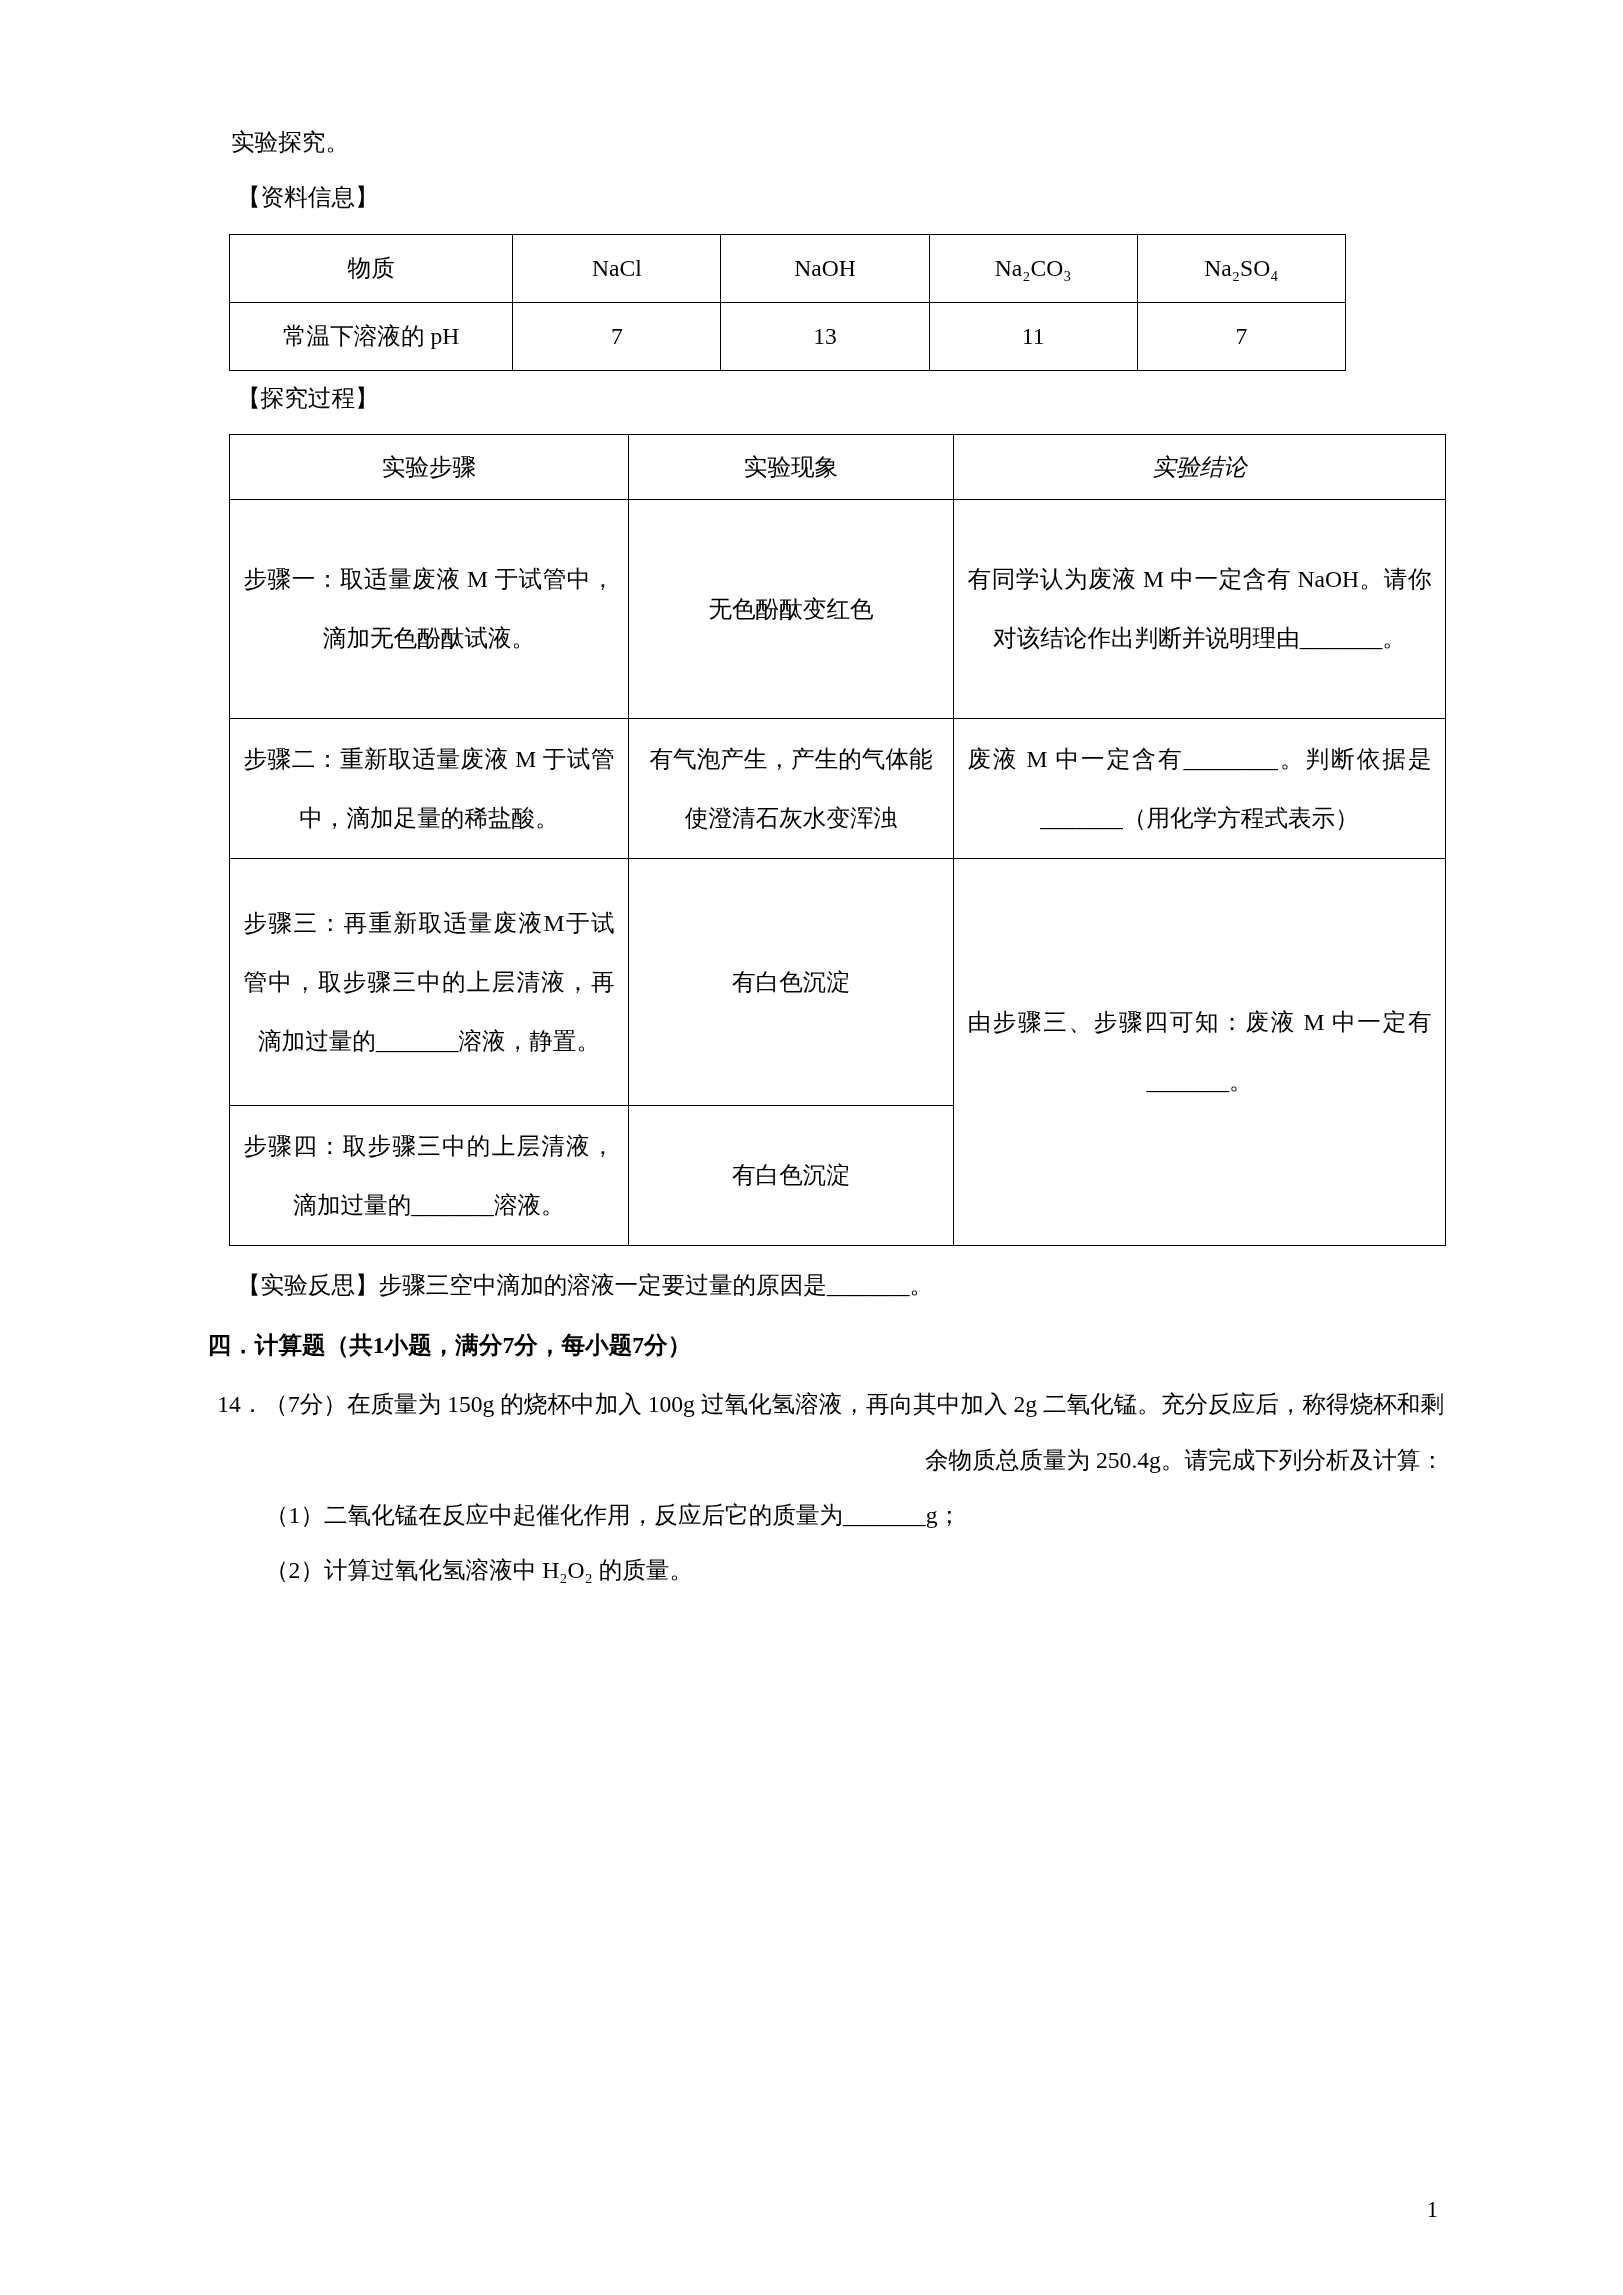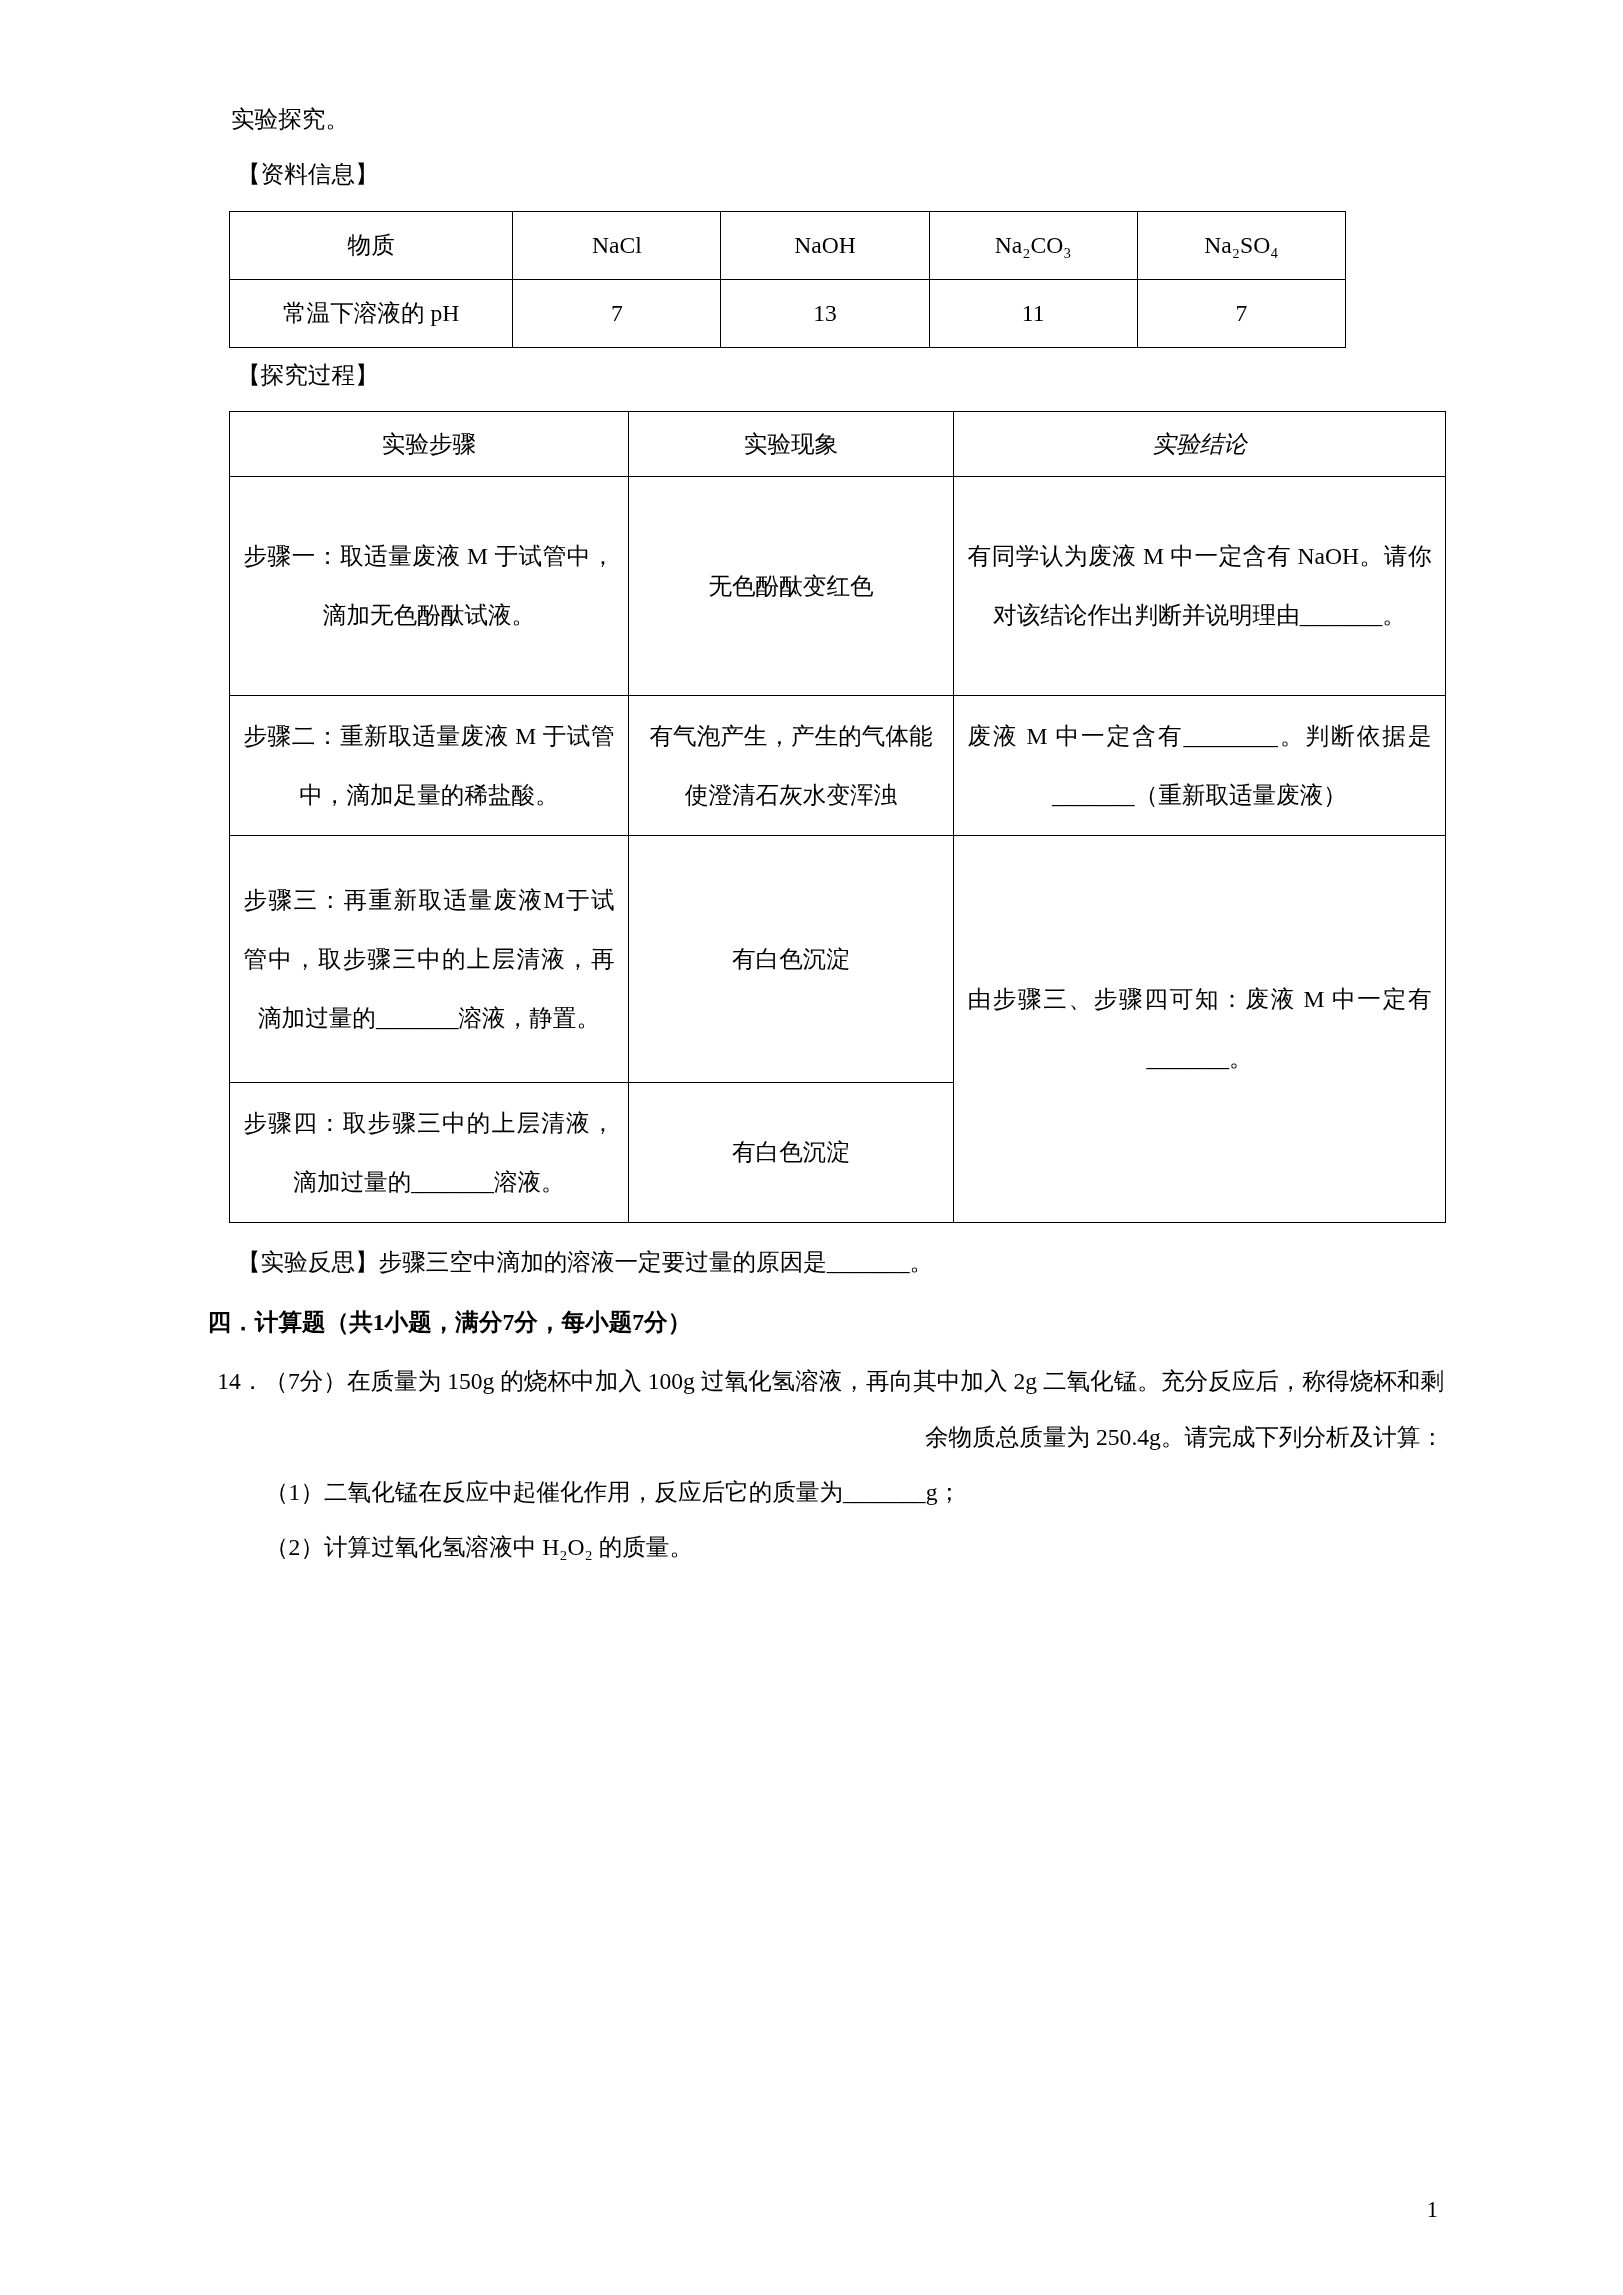--- a/index.html
+++ b/index.html
@@ -4,21 +4,21 @@
 <style>
   html, body { margin: 0; padding: 0; background: #ffffff; }
   body {
     width: 1623px; height: 2295px; position: relative;
     color: #000000;
     font-family: "Liberation Serif", "DejaVu Serif", serif;
     font-size: 23.6px;
     overflow: hidden;
   }
   .page { position: absolute; inset: 0; background: #ffffff; }
-  .content { padding: 92px 179px 0 202px; }
+  .content { padding: 115px 179px 0 202px; }
   p { margin: 0; }
   .body-text  { margin-left: 29px; line-height: 2.35; }
   .label-line { margin-left: 35px; line-height: 2.35; }
   table { border-collapse: collapse; margin-left: 27px; table-layout: fixed; }
   td, th {
     border: 1.1px solid #000;
     font-weight: normal;
     vertical-align: middle;
     box-sizing: border-box;
   }
@@ -87,21 +87,21 @@
           <th class="col-conc">实验结论</th>
         </tr>
         <tr class="r1">
           <td class="step">步骤一：取适量废液 M 于试管中，滴加无色酚酞试液。</td>
           <td class="phen">无色酚酞变红色</td>
           <td class="conc">有同学认为废液 M 中一定含有 NaOH。请你对该结论作出判断并说明理由_______。</td>
         </tr>
         <tr class="r2">
           <td class="step">步骤二：重新取适量废液 M 于试管中，滴加足量的稀盐酸。</td>
           <td class="phen">有气泡产生，产生的气体能使澄清石灰水变浑浊</td>
-          <td class="conc">废液 M 中一定含有________。判断依据是_______（重新取适量废液）</td>
+          <td class="conc">废液 M 中一定含有________。判断依据是_______（用化学方程式表示）</td>
         </tr>
         <tr class="r3">
           <td class="step">步骤三：再重新取适量废液M于试管中，取步骤三中的上层清液，再滴加过量的_______溶液，静置。</td>
           <td class="phen">有白色沉淀</td>
           <td class="conc merged" rowspan="2">由步骤三、步骤四可知：废液 M 中一定有_______。</td>
         </tr>
         <tr class="r4">
           <td class="step">步骤四：取步骤三中的上层清液，滴加过量的_______溶液。</td>
           <td class="phen">有白色沉淀</td>
         </tr>

